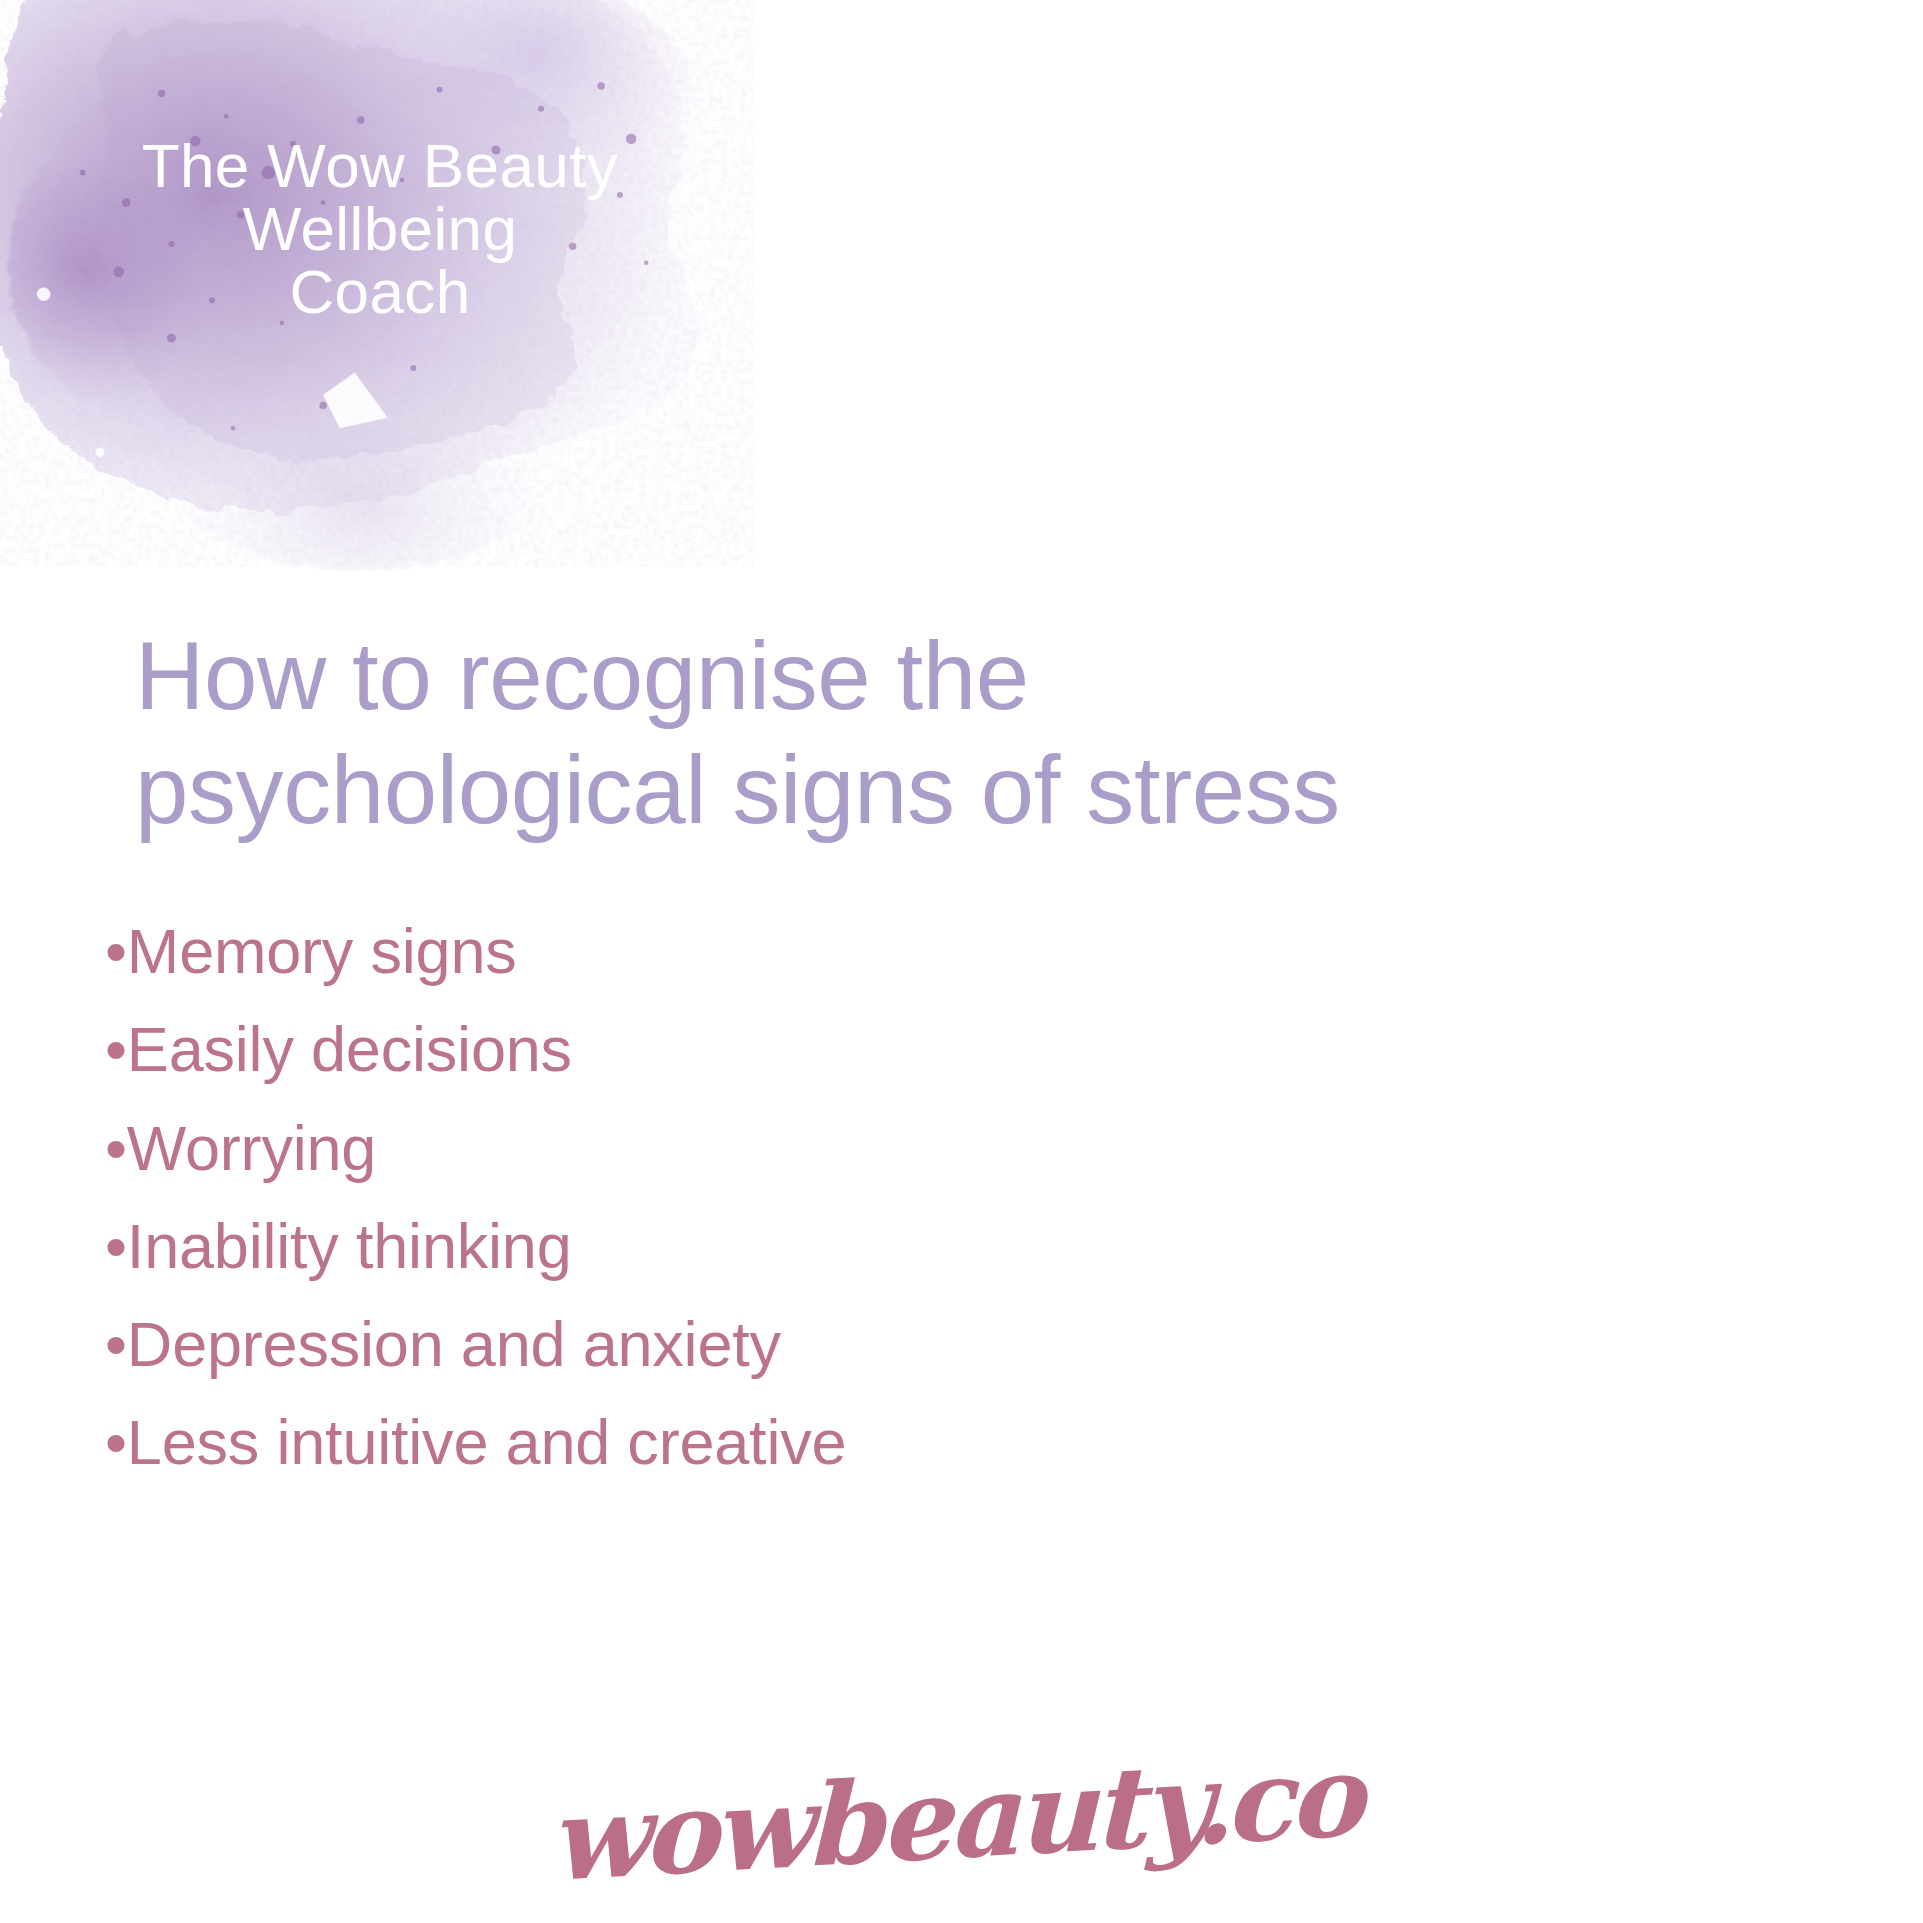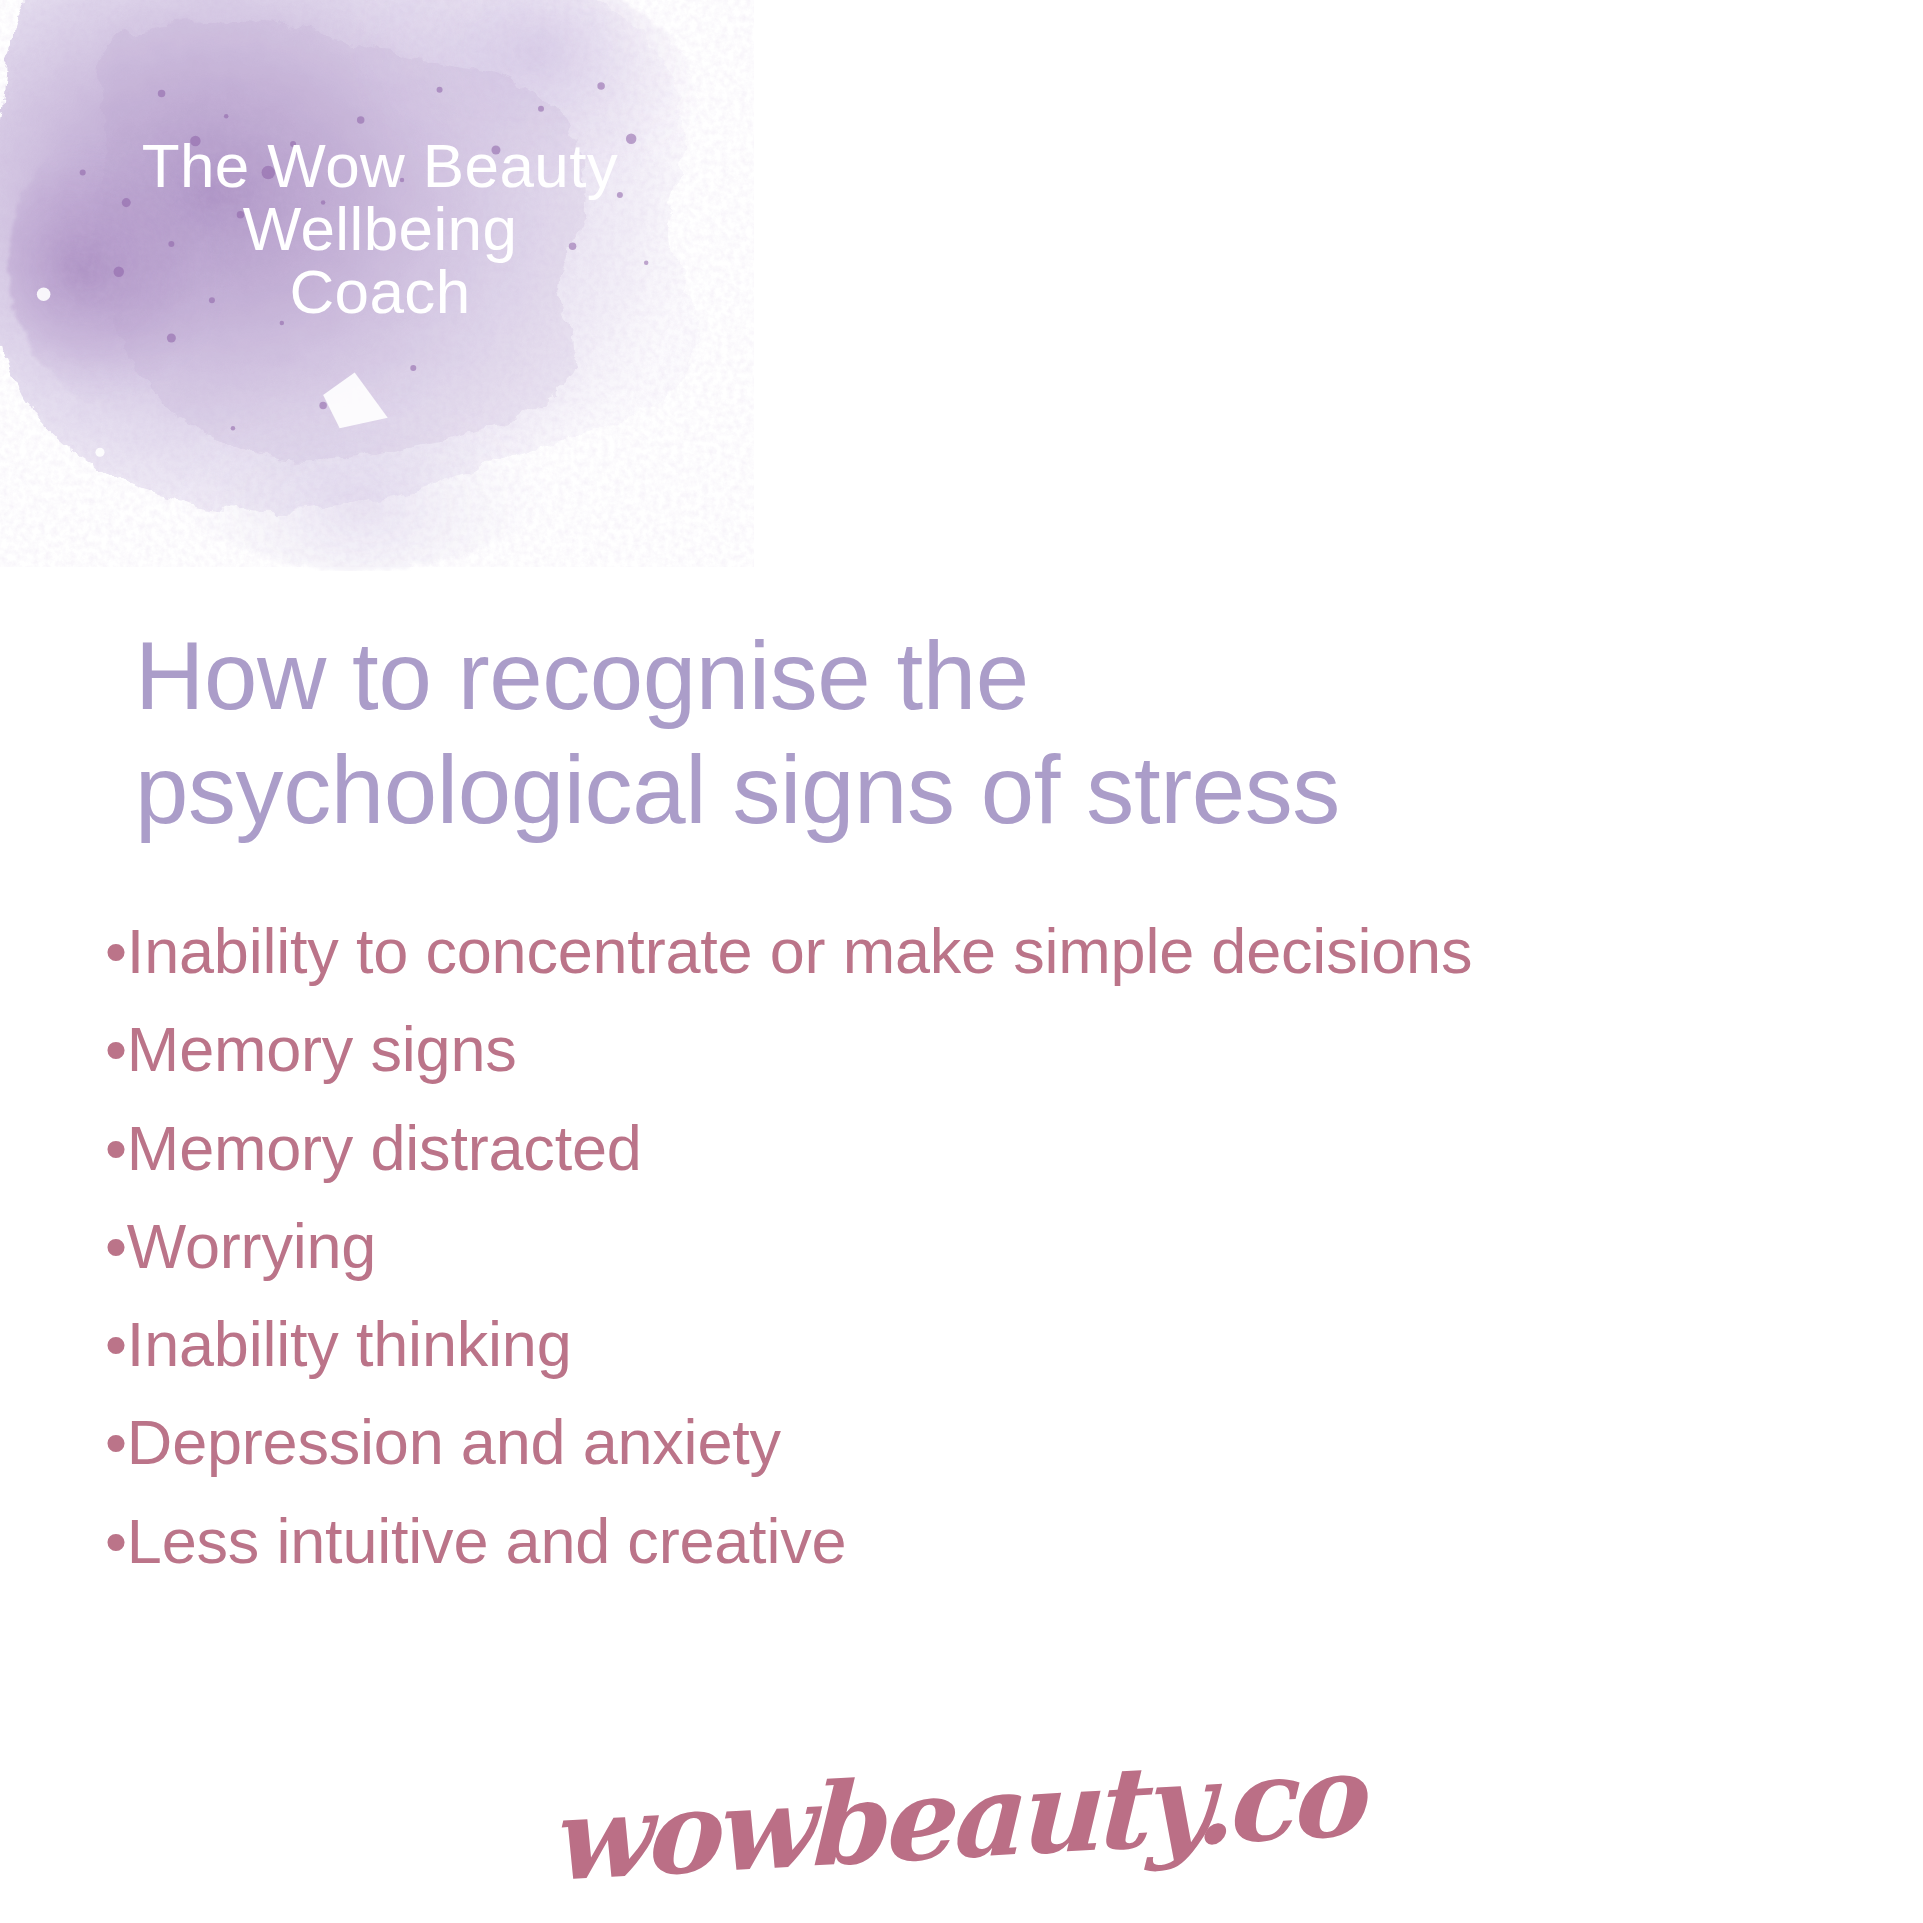--- a/index.html
+++ b/index.html
@@ -227,27 +227,24 @@
     <span class="logo-line">Coach</span>
   </div>
 
   <h1 id="headline">
     <span class="headline-line">How to recognise the</span>
     <span class="headline-line">psychological signs of stress</span>
   </h1>
 
   <ul id="symptom-list">
     <li class="list-item">
-      <span class="bullet-glyph">•</span><span class="item-label">Inability to concentrate or make simple decisions</span>
-    </li>
-    <li class="list-item">
       <span class="bullet-glyph">•</span><span class="item-label">Memory signs</span>
     </li>
     <li class="list-item">
-      <span class="bullet-glyph">•</span><span class="item-label">Memory distracted</span>
+      <span class="bullet-glyph">•</span><span class="item-label">Easily decisions</span>
     </li>
     <li class="list-item">
       <span class="bullet-glyph">•</span><span class="item-label">Worrying</span>
     </li>
     <li class="list-item">
       <span class="bullet-glyph">•</span><span class="item-label">Inability thinking</span>
     </li>
     <li class="list-item">
       <span class="bullet-glyph">•</span><span class="item-label">Depression and anxiety</span>
     </li>

